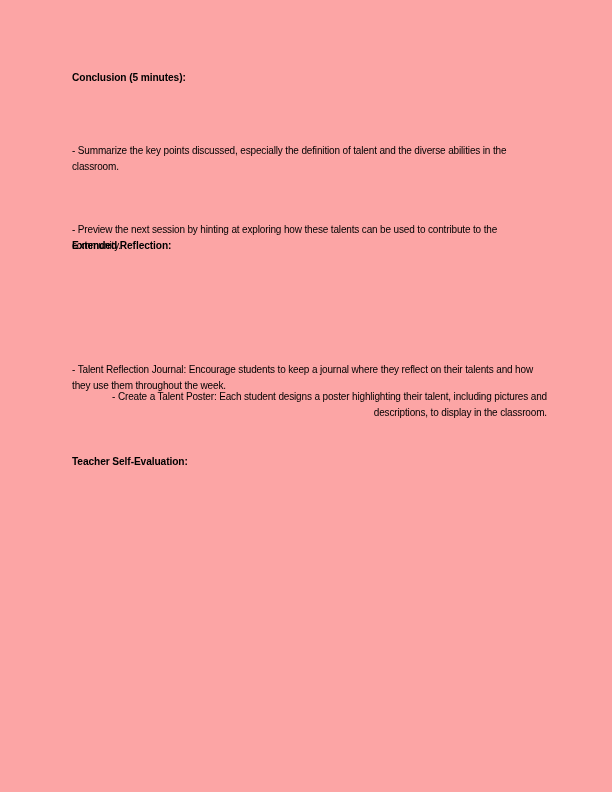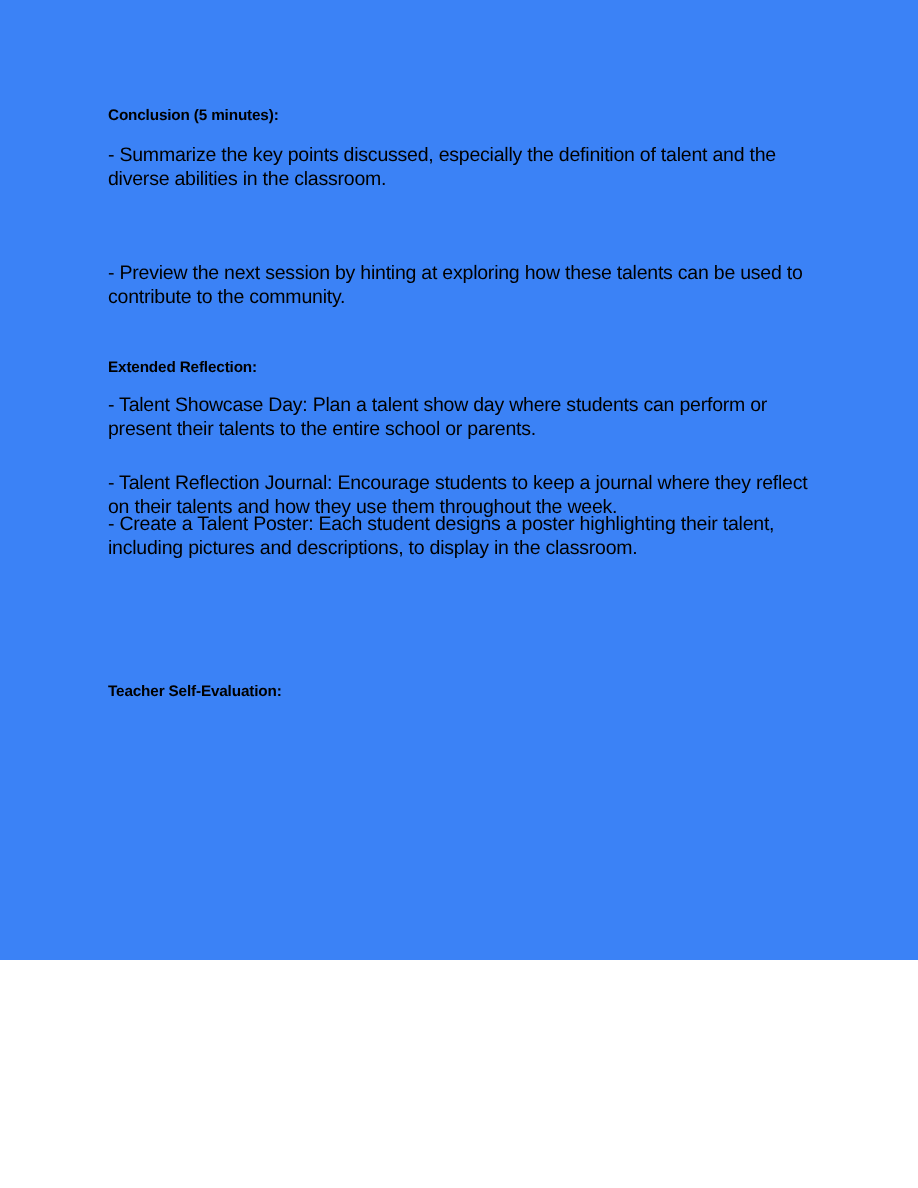--- a/index.html
+++ b/index.html
@@ -11,49 +11,49 @@
       width: 612px;
       height: 792px;
       position: relative;
       overflow: hidden;
       font-family: "Liberation Sans", sans-serif;
       color: #000000;
     }
     .page {
       position: absolute;
       left: 0; top: 0;
-      width: 612px; height: 640px;
-      background: #3b82f6;
+      width: 612px; height: 792px;
+      background: #fca5a5;
     }
     .heading {
       position: absolute;
       left: 72px;
       font-size: 10.2px;
       font-weight: bold;
       letter-spacing: -0.1px;
       white-space: nowrap;
     }
     .para {
       position: absolute;
       left: 72px;
       width: 475px;
-      font-size: 13px;
+      font-size: 10px;
       line-height: 15.6px;
       letter-spacing: -0.15px;
+      margin-top: 48px;
     }
   </style>
 </head>
 <body>
 
 <div class="page">
 
   <div class="heading" style="top:72px;">Conclusion (5 minutes):</div>
   <div class="para" style="top:95px;">- Summarize the key points discussed, especially the definition of talent and the diverse abilities in the classroom.</div>
   <div class="para" style="top:174px;">- Preview the next session by hinting at exploring how these talents can be used to contribute to the community.</div>
 
   <div class="heading" style="top:240px;">Extended Reflection:</div>
-  <div class="para" style="top:262px;">- Talent Showcase Day: Plan a talent show day where students can perform or present their talents to the entire school or parents.</div>
   <div class="para" style="top:314px;">- Talent Reflection Journal: Encourage students to keep a journal where they reflect on their talents and how they use them throughout the week.</div>
-  <div class="para" style="top:341px;">- Create a Talent Poster: Each student designs a poster highlighting their talent, including pictures and descriptions, to display in the classroom.</div>
+  <div class="para" style="top:341px;text-align:right;">- Create a Talent Poster: Each student designs a poster highlighting their talent, including pictures and descriptions, to display in the classroom.</div>
 
   <div class="heading" style="top:456px;">Teacher Self-Evaluation:</div>
 
 </div>
 
 </body></html>

